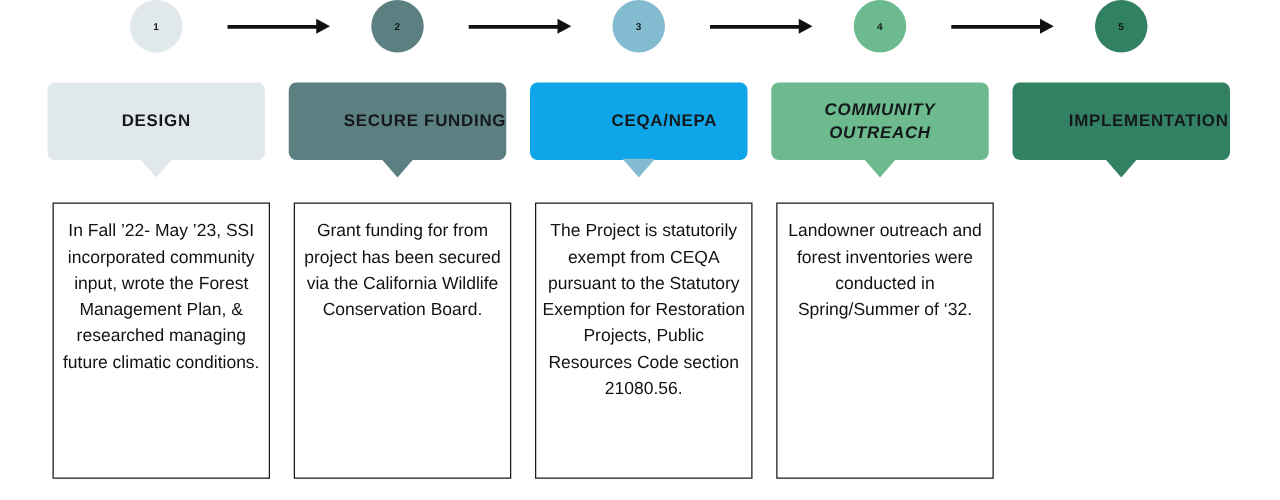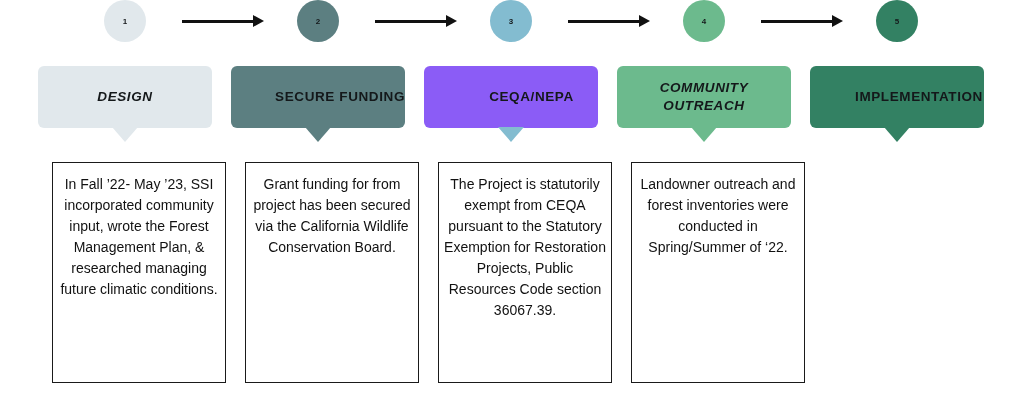--- a/index.html
+++ b/index.html
@@ -99,21 +99,21 @@
     width: 0;
     height: 0;
     border-left: 13px solid transparent;
     border-right: 13px solid transparent;
     border-top: 15px solid #cccccc;
   }
 
   .desc-box {
     position: absolute;
     top: 162px;
-    left: 14px;
+    left: 4px;
     width: 174px;
     height: 221px;
     border: 1px solid #1a1a1a;
     background: #ffffff;
     padding: 11px 5px 8px 5px;
     text-align: center;
   }
   .desc-box .desc {
     font-size: 14px;
     line-height: 21px;
@@ -139,21 +139,21 @@
   </div>
   <div class="arrow arrow4">
     <div class="shaft"></div>
     <div class="head"></div>
   </div>
 
   <div class="col col1">
     <div class="step-circle" style="background-color: rgb(225, 232, 236);">
       <span class="num">1</span>
     </div>
-    <div class="step-header" style="background-color: rgb(225, 232, 236); font-style: italic;">
+    <div class="step-header" style="background-color: rgb(225, 232, 236);">
       <span class="title">DESIGN</span>
     </div>
     <div class="header-tail" style="border-top-color: rgb(225, 232, 236);"></div>
     <div class="desc-box">
       <div class="desc">In Fall ’22- May ’23, SSI incorporated community input, wrote the Forest Management Plan, &amp; researched managing future climatic conditions.</div>
     </div>
   </div>
 
   <div class="col col2">
     <div class="step-circle" style="background-color: rgb(92, 127, 129);">
@@ -165,39 +165,39 @@
     <div class="header-tail" style="border-top-color: rgb(92, 127, 129);"></div>
     <div class="desc-box">
       <div class="desc">Grant funding for from project has been secured via the California Wildlife Conservation Board.</div>
     </div>
   </div>
 
   <div class="col col3">
     <div class="step-circle" style="background-color: rgb(131, 188, 208);">
       <span class="num">3</span>
     </div>
-    <div class="step-header" style="background-color: #8b5cf6; padding-left: 41px;">
+    <div class="step-header" style="background-color: #0ea5e9; padding-left: 41px;">
       <span class="title">CEQA/NEPA</span>
     </div>
     <div class="header-tail" style="border-top-color: rgb(131, 188, 208);"></div>
     <div class="desc-box">
-      <div class="desc">The Project is statutorily exempt from CEQA pursuant to the Statutory Exemption for Restoration Projects, Public Resources Code section 36067.39.</div>
+      <div class="desc">The Project is statutorily exempt from CEQA pursuant to the Statutory Exemption for Restoration Projects, Public Resources Code section 21080.56.</div>
     </div>
   </div>
 
   <div class="col col4">
     <div class="step-circle" style="background-color: rgb(108, 186, 141);">
       <span class="num">4</span>
     </div>
     <div class="step-header" style="background-color: rgb(108, 186, 141); font-style: italic;">
       <span class="title">COMMUNITY OUTREACH</span>
     </div>
     <div class="header-tail" style="border-top-color: rgb(108, 186, 141);"></div>
     <div class="desc-box">
-      <div class="desc">Landowner outreach and forest inventories were conducted in Spring/Summer of ‘22.</div>
+      <div class="desc">Landowner outreach and forest inventories were conducted in Spring/Summer of ‘32.</div>
     </div>
   </div>
 
   <div class="col col5">
     <div class="step-circle" style="background-color: rgb(51, 129, 99);">
       <span class="num">5</span>
     </div>
     <div class="step-header" style="background-color: rgb(51, 129, 99); padding-left: 44px;">
       <span class="title">IMPLEMENTATION</span>
     </div>

